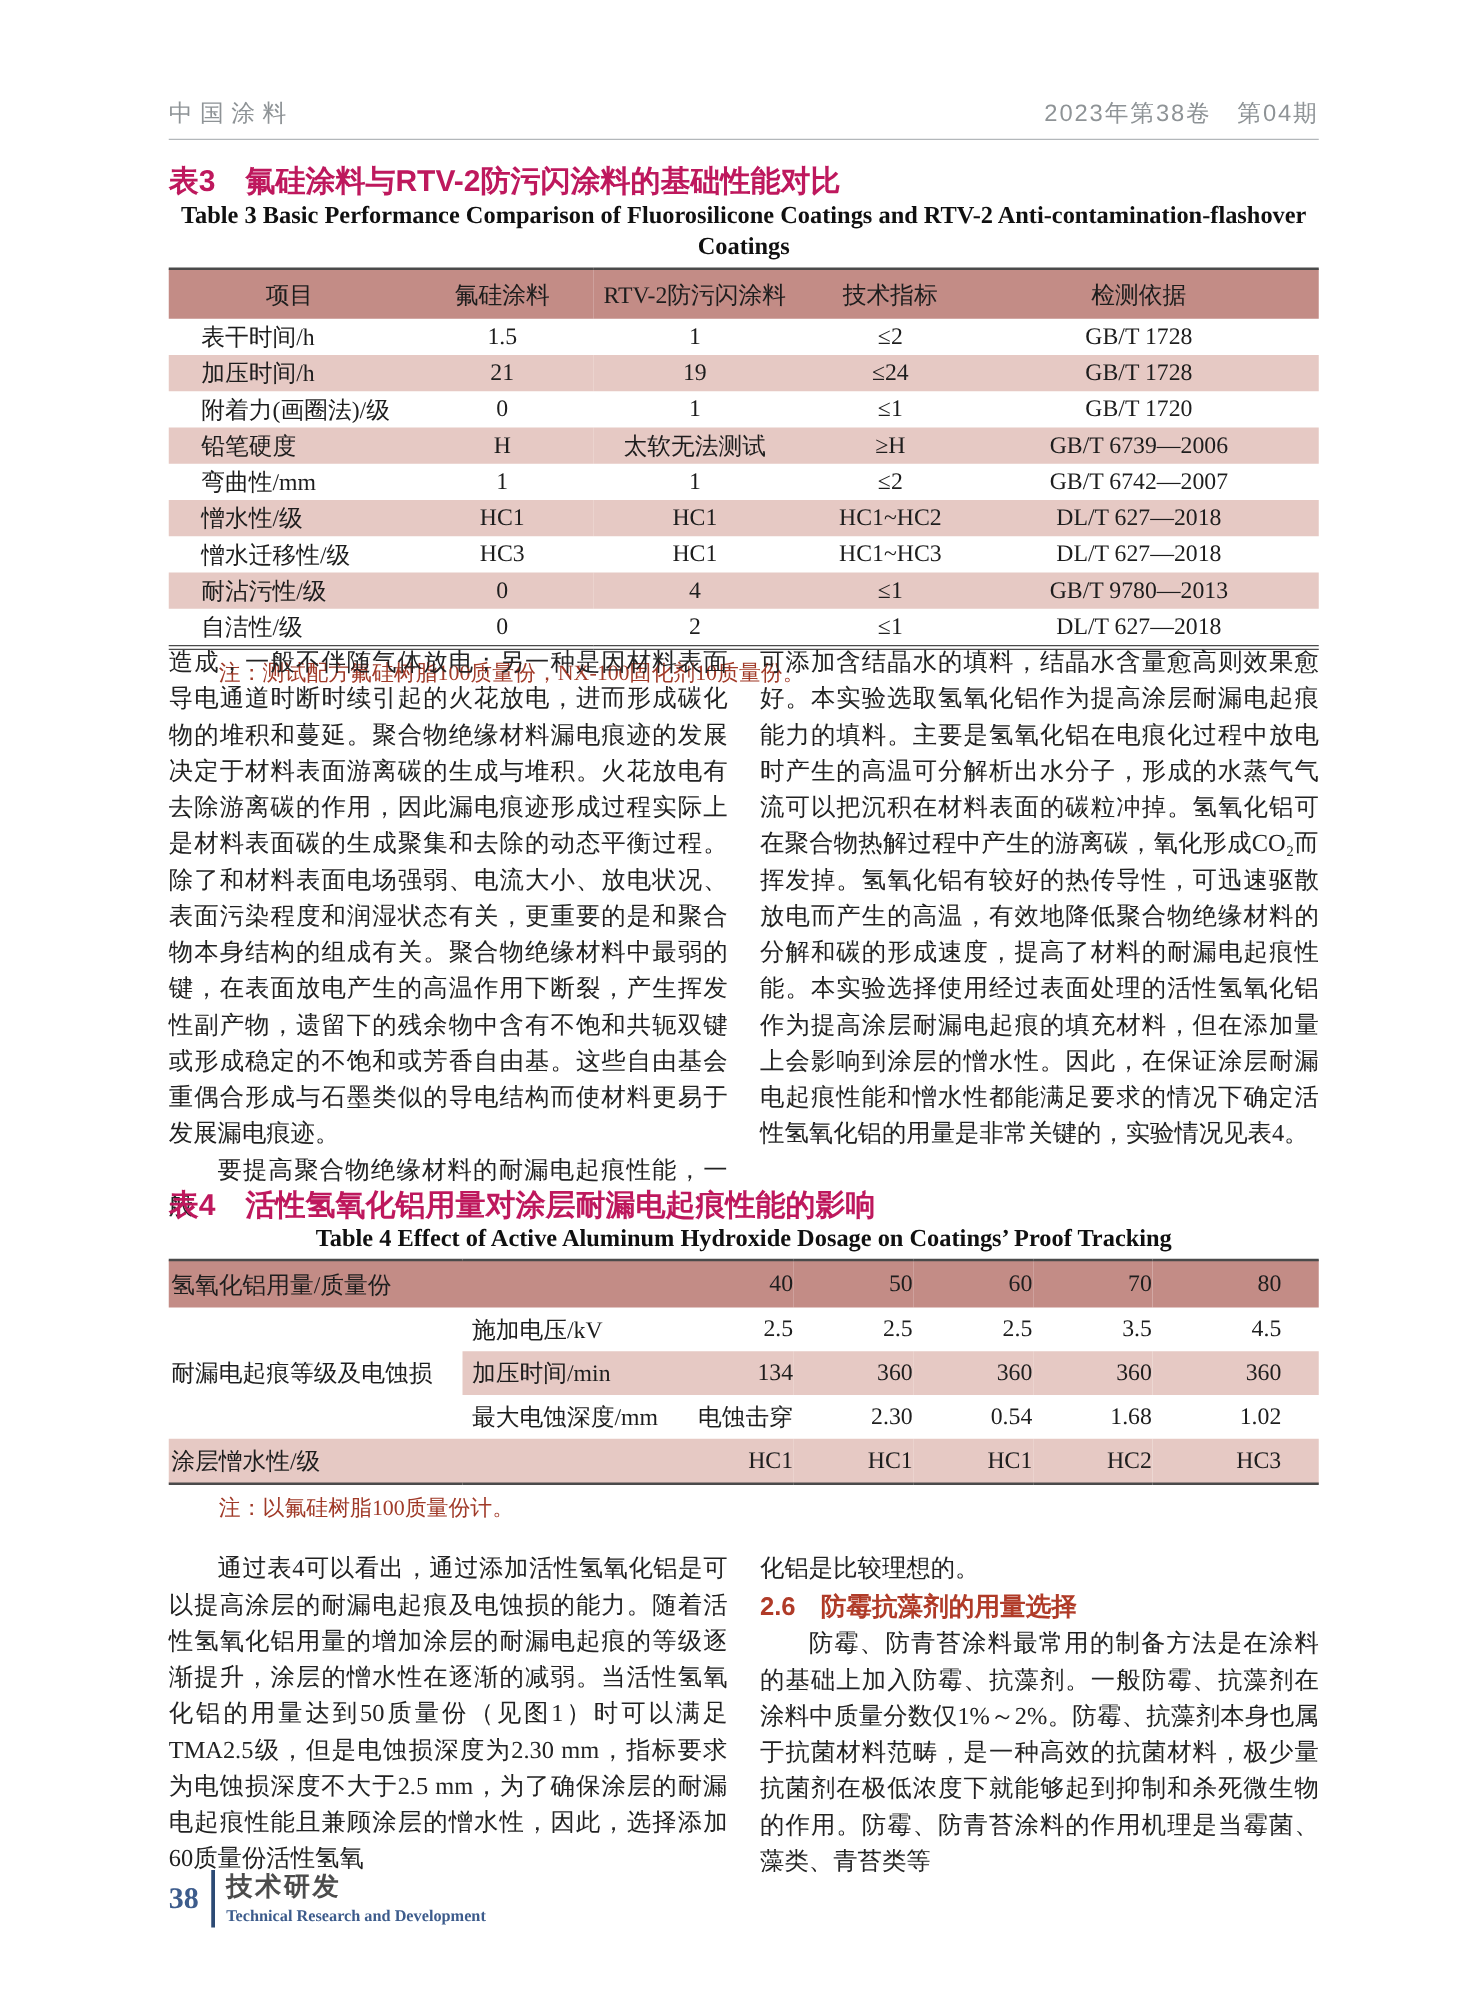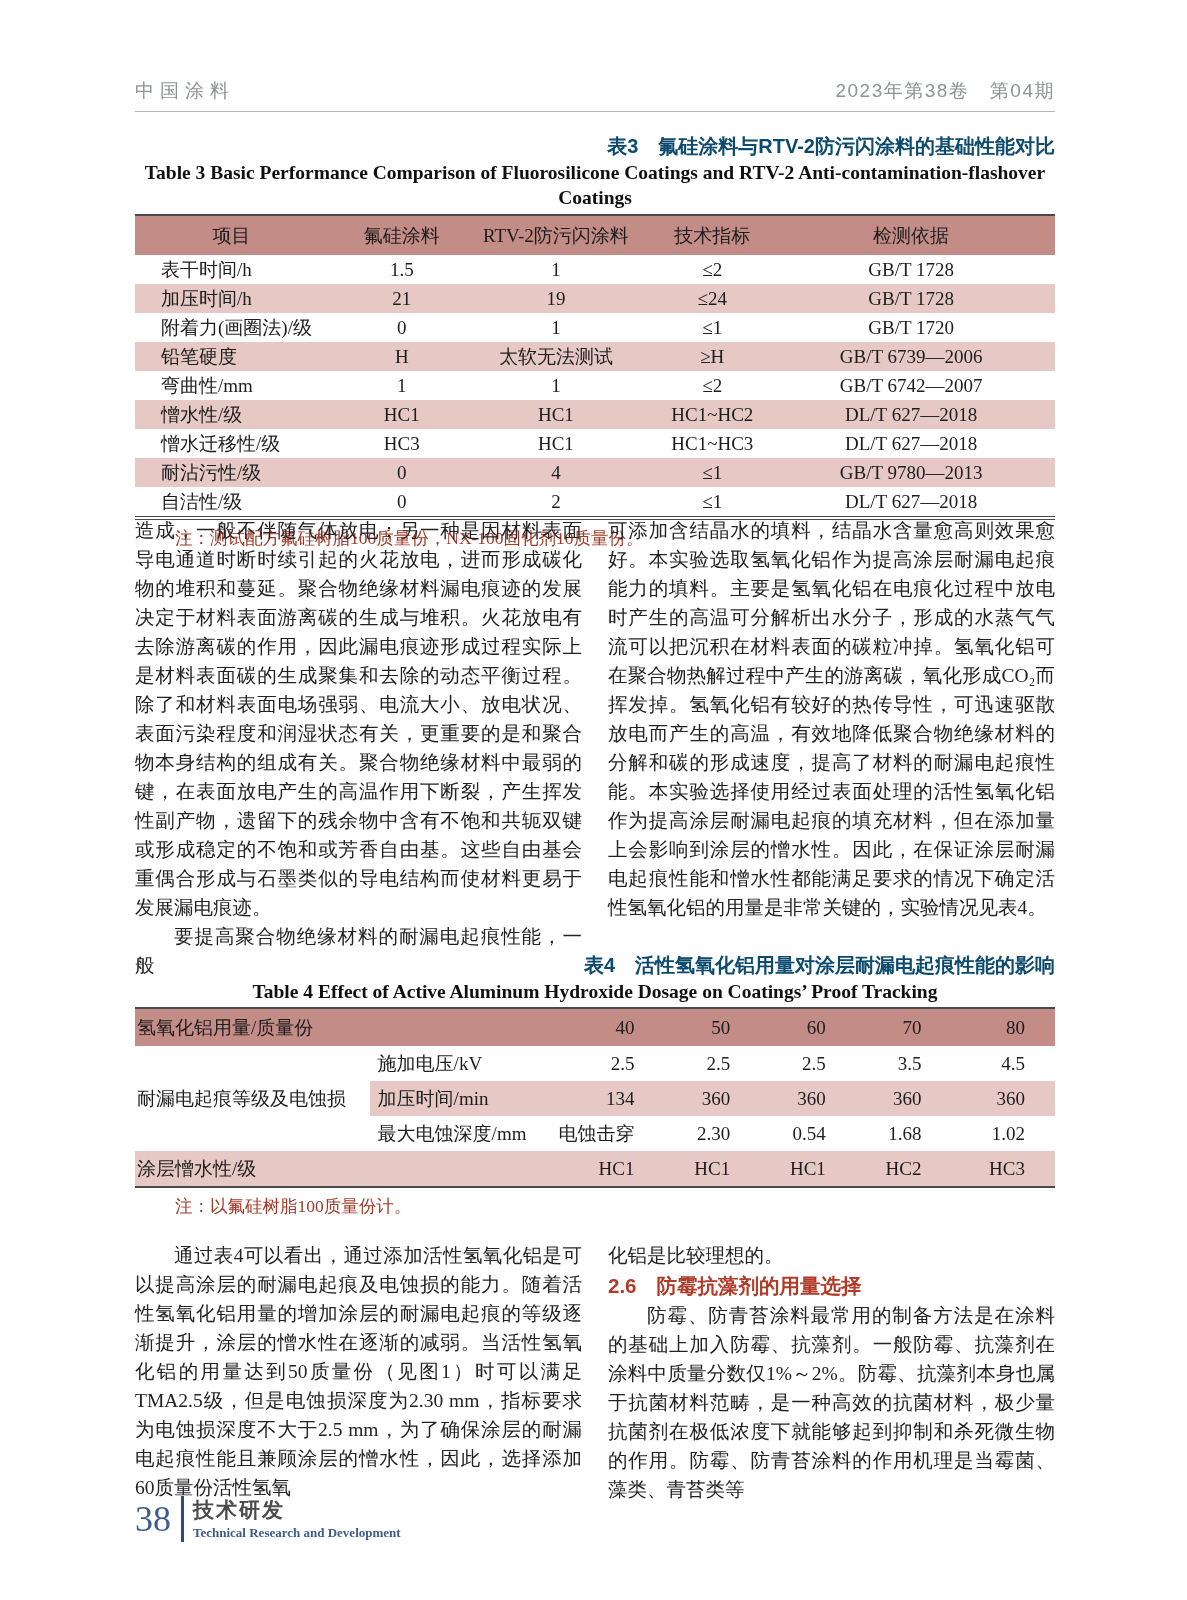--- a/index.html
+++ b/index.html
@@ -16,21 +16,21 @@
     font-family:"Liberation Sans","DejaVu Sans",sans-serif;
     font-size:19px;color:var(--header-gray,#8e9396);
   }
   .ph-journal{letter-spacing:6px;}
   .ph-issue{letter-spacing:1.5px;}
   
   .t3-block{position:absolute;left:135px;top:134px;width:920px;}
   .t4-block{position:absolute;left:135px;top:953px;width:920px;}
   .title-cn{
     font-family:"Liberation Sans","DejaVu Sans",sans-serif;
-    font-weight:bold;font-size:20px;line-height:24px;text-align:right;color:#0c4a6e;
+    font-weight:bold;font-size:24px;line-height:24px;text-align:left;color:#be185d;
   }
   .title-en{
     font-weight:bold;font-size:19.5px;line-height:25px;margin-top:2px;
     text-align:center;color:#101010;
   }
   table{border-collapse:collapse;width:920px;table-layout:fixed;font-size:19px;color:#1d1d1d;}
   .t3{margin-top:4px;border-top:2px solid #4a4a4a;border-bottom:4px double #4a4a4a;}
   .t4{margin-top:3px;border-top:2px solid #4a4a4a;border-bottom:2px solid #4a4a4a;}
   .t3 th{
     background:var(--table-header-bg,#c38c86);height:37px;
@@ -61,21 +61,21 @@
   }
   .para.indent{text-indent:2em;}
   .section-heading{
     font-family:"Liberation Sans","DejaVu Sans",sans-serif;
     font-weight:bold;font-size:20.5px;line-height:31px;
     color:var(--heading-red,#b03b28);
   }
   .section-heading .num{margin-right:20px;}
   
   .page-footer{position:absolute;left:135px;top:1496px;display:flex;align-items:center;}
-  .pf-num{font-size:36px;color:var(--footer-blue,#3d5c8c);margin-right:10px;}
+  .pf-num{font-size:24px;color:var(--footer-blue,#3d5c8c);margin-right:10px;font-weight:bold;}
   .pf-bar{width:3px;height:46px;background:var(--footer-bar,#2c4a74);margin-right:9px;}
   .pf-cn{
     font-family:"Liberation Sans","DejaVu Sans",sans-serif;font-weight:bold;
     font-size:21px;line-height:24px;color:#4c4c4c;letter-spacing:2px;
   }
   .pf-en{font-weight:bold;font-size:13px;line-height:16px;color:var(--footer-blue,#3d5c8c);margin-top:3px;}
 </style>
 </head>
 <body>
 

